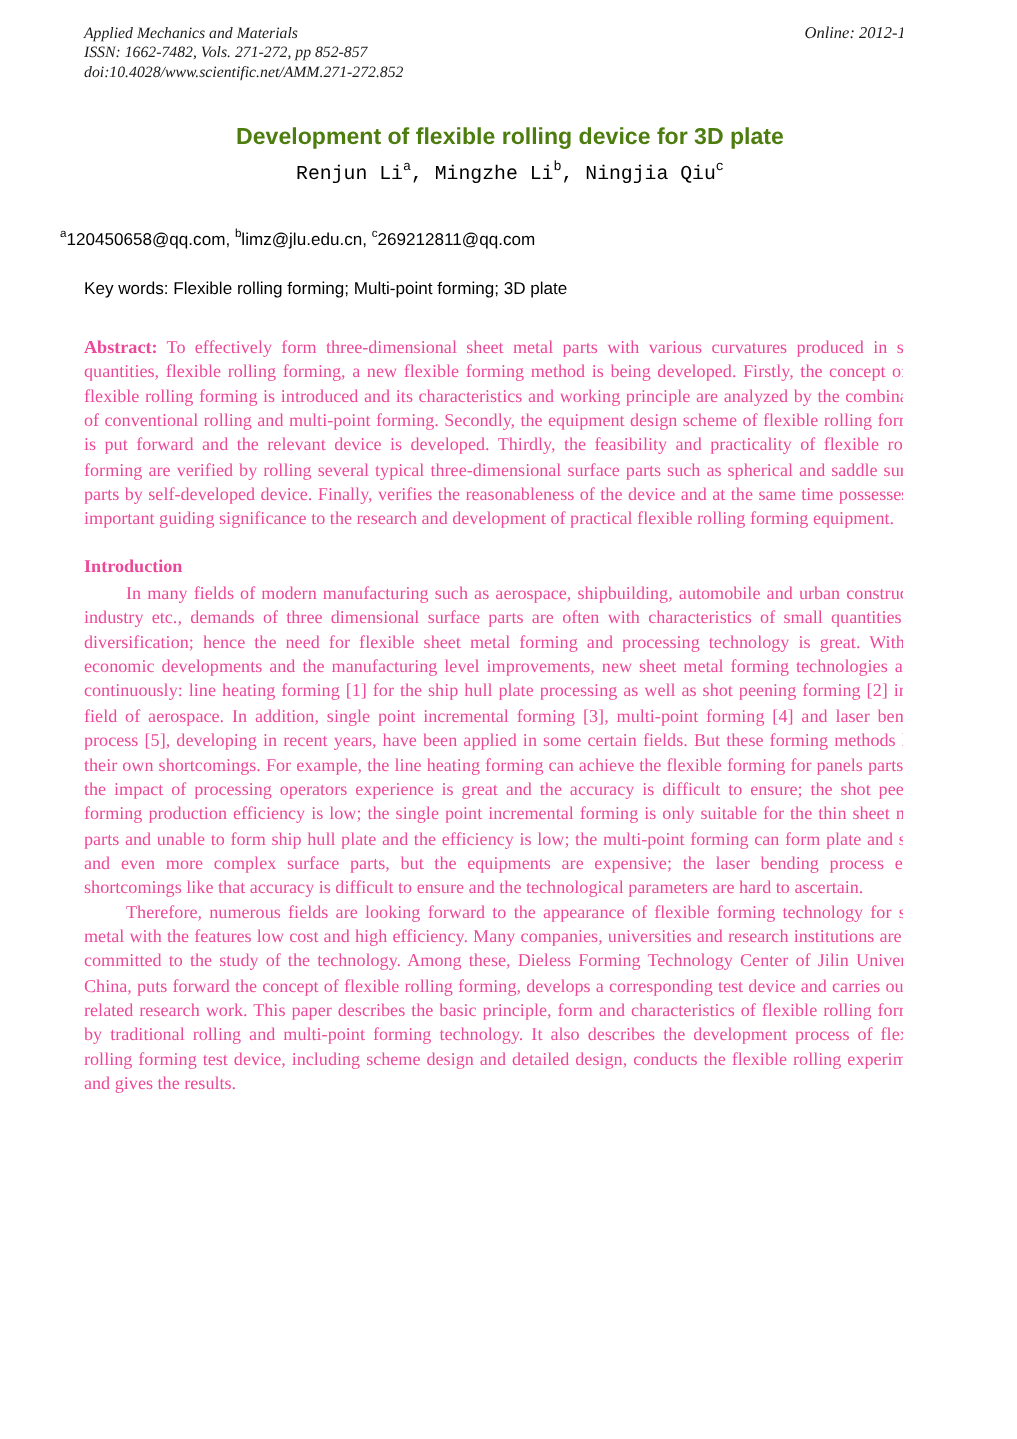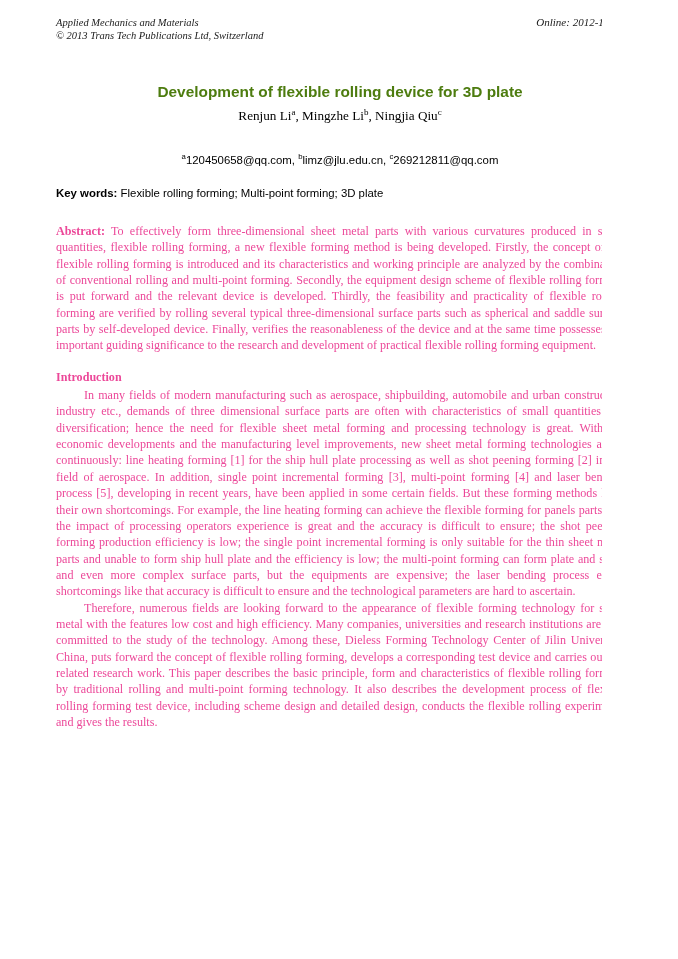--- a/index.html
+++ b/index.html
@@ -57,21 +57,21 @@
     color: #4d7c0f;
   }
 
   
   .authors {
     position: absolute;
     left: 56px;
     top: 107px;
     width: 568px;
     text-align: center;
-    font-family: Liberation Serif, serif;
+    font-family: Liberation Mono, monospace;
     font-size: 13.2px;
     line-height: 17px;
     color: #000000;
   }
   .authors sup,
   .affil-emails sup {
     font-size: 0.68em;
     vertical-align: super;
     line-height: 0;
   }
@@ -86,40 +86,39 @@
     font-family: "Liberation Sans", sans-serif;
     font-size: 11.4px;
     line-height: 15px;
     color: #000000;
   }
   .affil-emails {
     position: absolute;
     left: 40px;
     top: 153px;
     width: 600px;
-    text-align: center;
     font-family: "Liberation Sans", sans-serif;
     font-size: 11.4px;
     line-height: 15px;
     color: #000000;
   }
 
   
   .keywords {
     position: absolute;
     left: 56px;
     top: 186px;
     width: 568px;
     font-family: "Liberation Sans", sans-serif;
     font-size: 11.4px;
     line-height: 15px;
     color: #000000;
   }
   .keywords .kw-label {
-    font-weight: bold;
+    font-weight: normal;
   }
 
   
   .body-col {
     position: absolute;
     left: 56px;
     top: 223px;
     width: 568px;
     font-family: "Liberation Serif", serif;
     font-size: 12.1px;
@@ -152,21 +151,22 @@
 </head>
 <body>
 
 <div class="page">
 
   <div class="header">
     <div class="header-row">
       <span>Applied Mechanics and Materials</span>
       <span class="header-online">Online: 2012-12-27</span>
     </div>
-    <div class="header-row">© 2013 Trans Tech Publications Ltd, Switzerland</div>
+    <div class="header-row">ISSN: 1662-7482, Vols. 271-272, pp 852-857</div>
+    <div class="header-row">doi:10.4028/www.scientific.net/AMM.271-272.852</div>
   </div>
 
   <div class="title">Development of flexible rolling device for 3D plate</div>
 
   <div class="authors">
     <span>Renjun Li</span><sup>a</sup><span>, </span><span>Mingzhe Li</span><sup>b</sup><span>, </span><span>Ningjia Qiu</span><sup>c</sup>
   </div>
 
 
   <div class="affil-emails">

